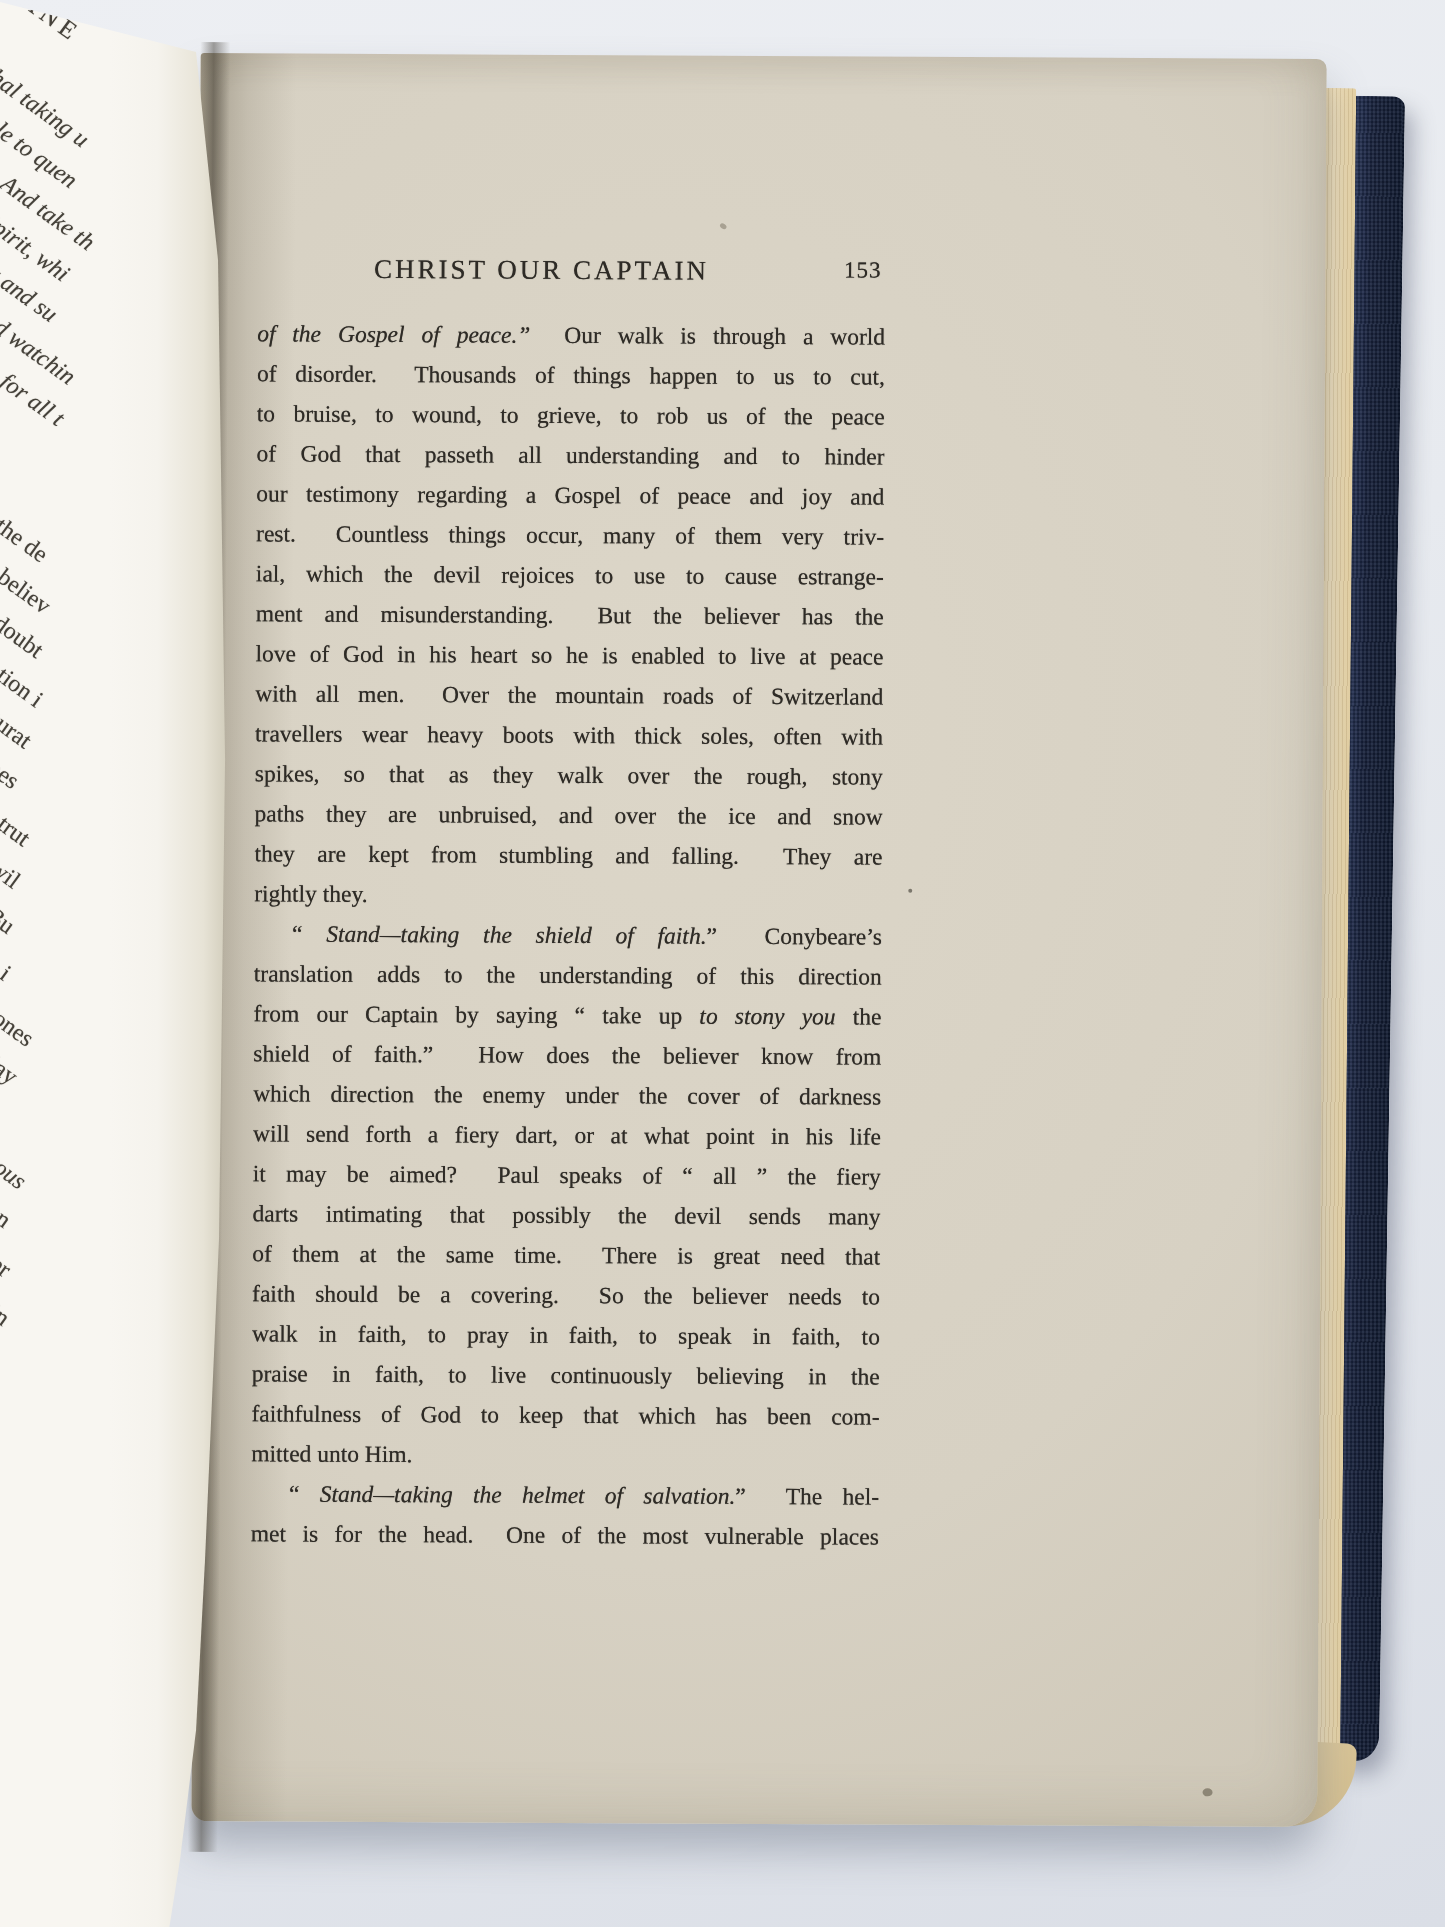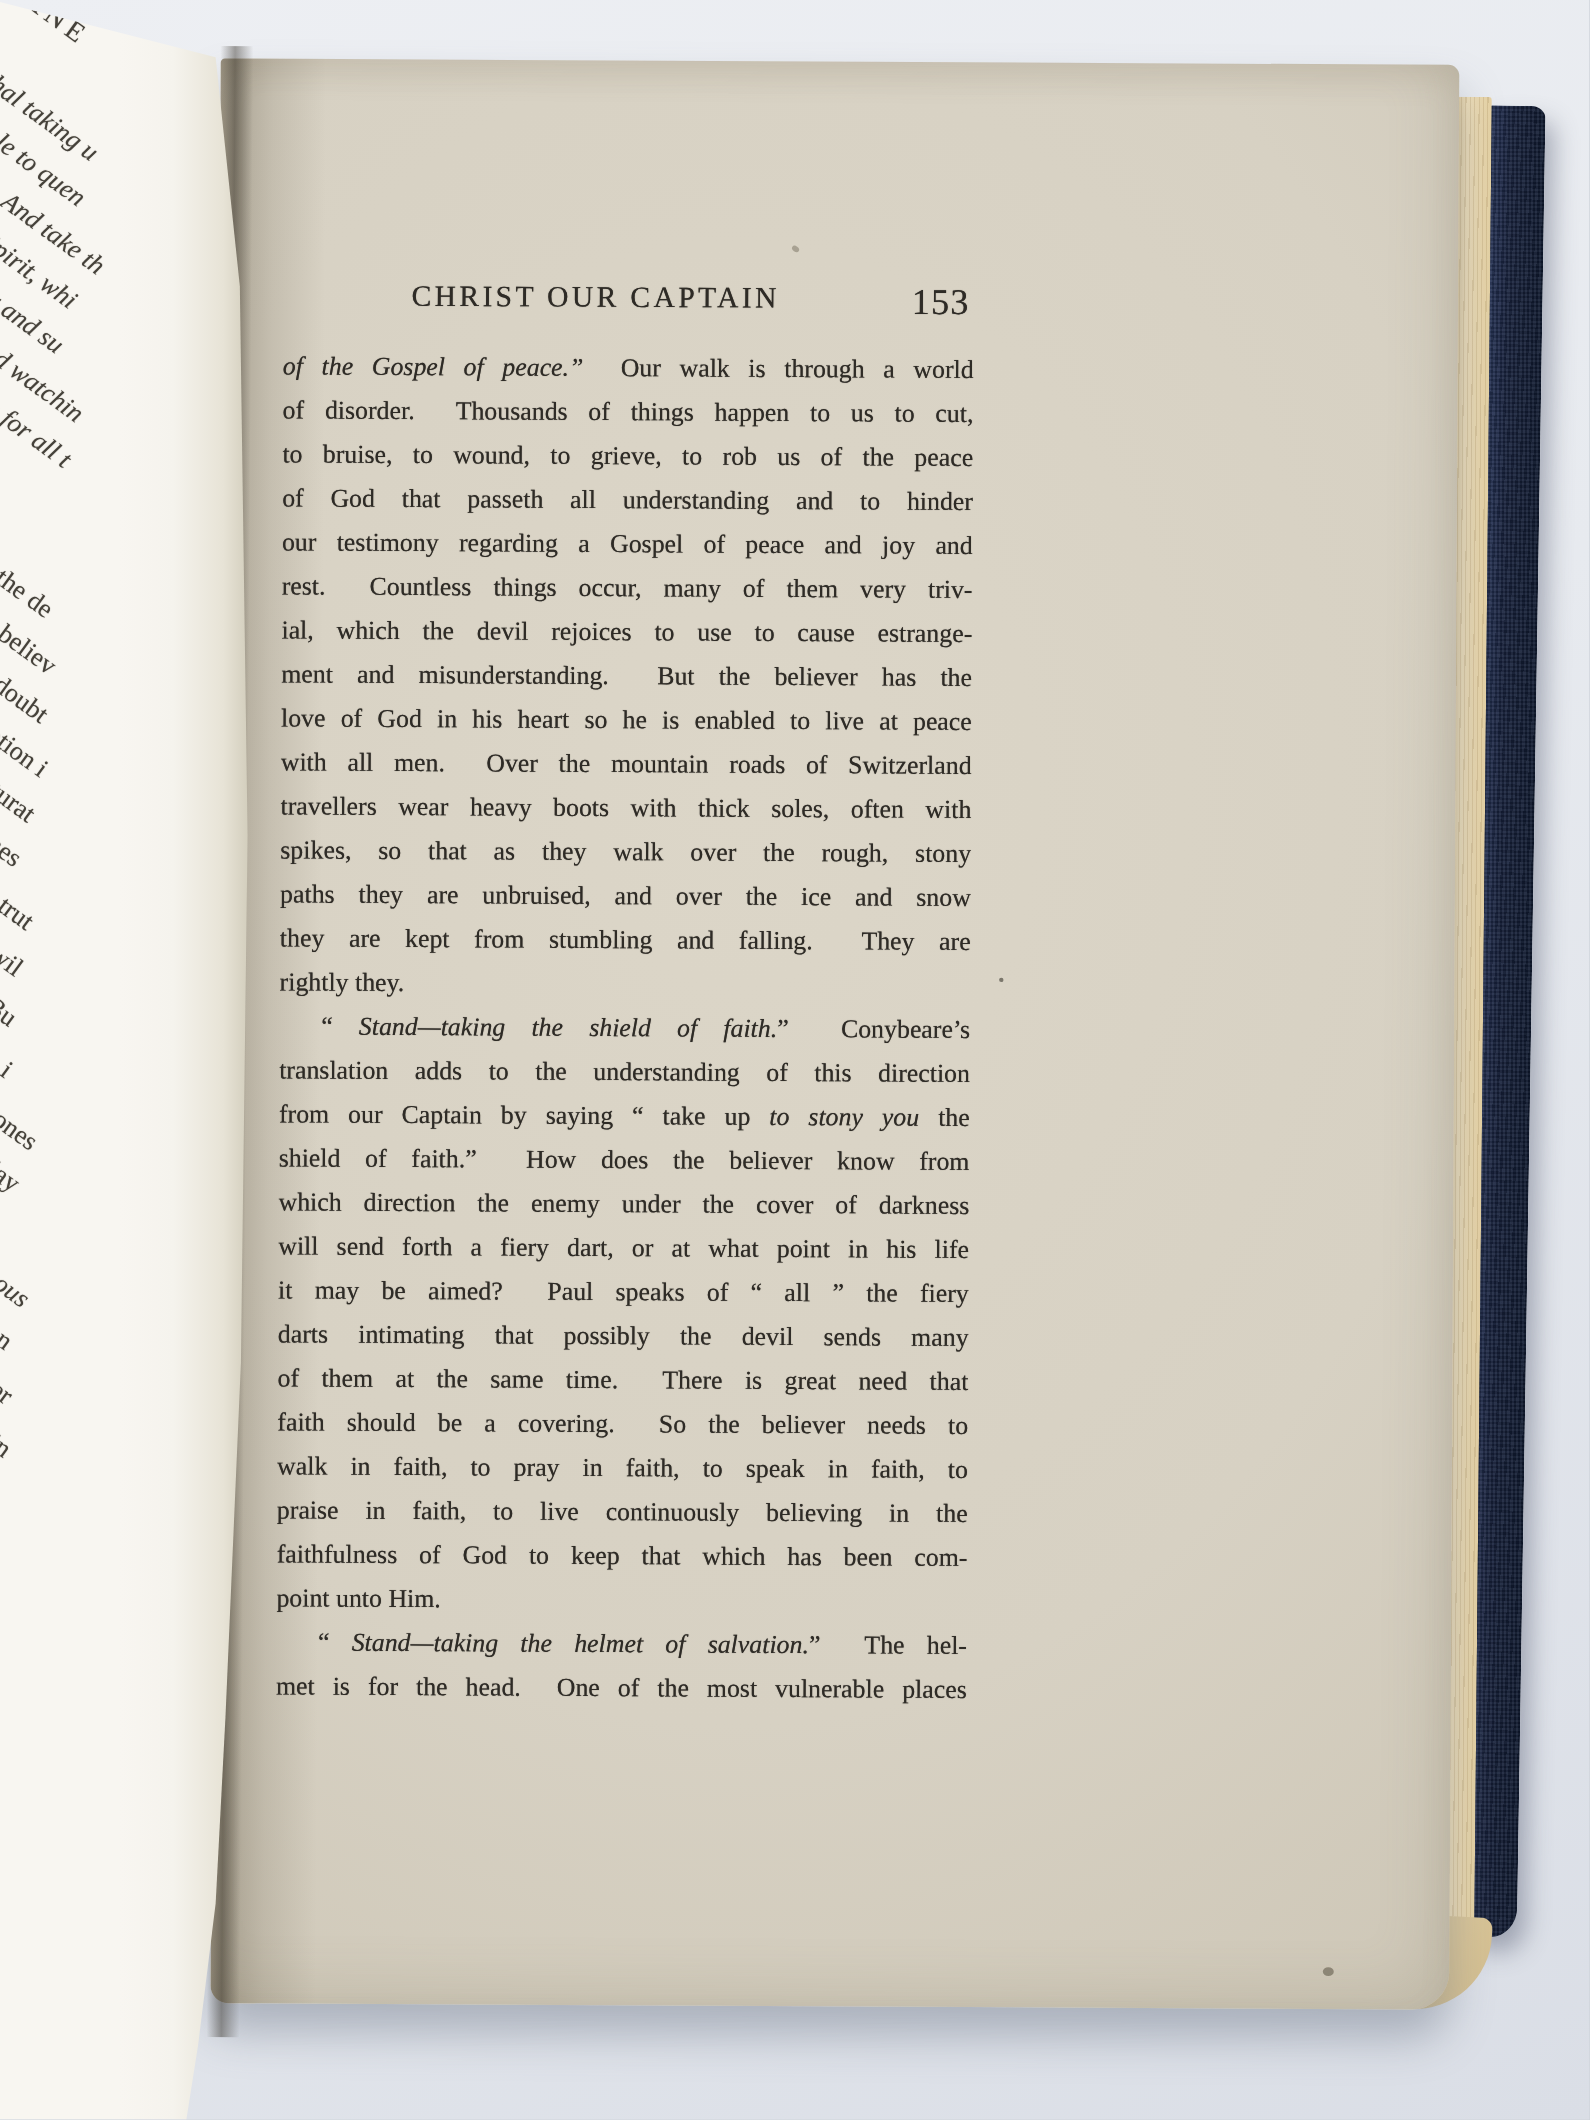--- a/index.html
+++ b/index.html
@@ -50,21 +50,21 @@
     position:absolute;left:0;top:0;bottom:0;width:96px;
     background:linear-gradient(to right,rgba(82,72,52,.38),rgba(82,72,52,.14) 50%,rgba(82,72,52,0));
   }
   .header-row{position:absolute;left:58px;top:200px;width:628px;height:36px;}
   .header-title{
     position:absolute;left:70px;right:130px;text-align:center;
     font-size:27px;letter-spacing:3px;white-space:nowrap;
     text-shadow:0 0 .7px rgba(46,43,38,.85);
   }
   .page-number{
-    position:absolute;right:4px;top:1px;font-size:33px;letter-spacing:1px;
+    position:absolute;right:4px;top:1px;font-size:23px;letter-spacing:1px;
     text-shadow:0 0 .7px rgba(46,43,38,.85);
   }
   .body{
     position:absolute;left:58px;top:260px;width:628px;
     font-size:23.5px;line-height:40px;
     text-shadow:0 0 .7px rgba(46,43,38,.8);
   }
   .line{height:40px;text-align:justify;text-align-last:justify;white-space:pre-wrap;overflow:hidden;}
   .line.nj{text-align-last:left;}
   .line.ind{text-indent:38px;}
@@ -135,21 +135,21 @@
         <div class="line"><span>shield of faith.”  How does the believer know from</span></div>
         <div class="line"><span>which direction the enemy under the cover of darkness</span></div>
         <div class="line"><span>will send forth a fiery dart, or at what point in his life</span></div>
         <div class="line"><span>it may be aimed?  Paul speaks of “ all ” the fiery</span></div>
         <div class="line"><span>darts intimating that possibly the devil sends many</span></div>
         <div class="line"><span>of them at the same time.  There is great need that</span></div>
         <div class="line"><span>faith should be a covering.  So the believer needs to</span></div>
         <div class="line"><span>walk in faith, to pray in faith, to speak in faith, to</span></div>
         <div class="line"><span>praise in faith, to live continuously believing in the</span></div>
         <div class="line"><span>faithfulness of God to keep that which has been com-</span></div>
-        <div class="line nj"><span>point unto Him.</span></div>
+        <div class="line nj"><span>mitted unto Him.</span></div>
         <div class="line ind"><span>“ </span><span class="it">Stand—taking the helmet of salvation.</span><span>”  The hel-</span></div>
         <div class="line"><span>met is for the head.  One of the most vulnerable places</span></div>
       </div>
     <div class="speck s1"></div>
     <div class="speck s2"></div>
     <div class="speck s3"></div>
   </div>
 
   <div class="crease"></div>
 

